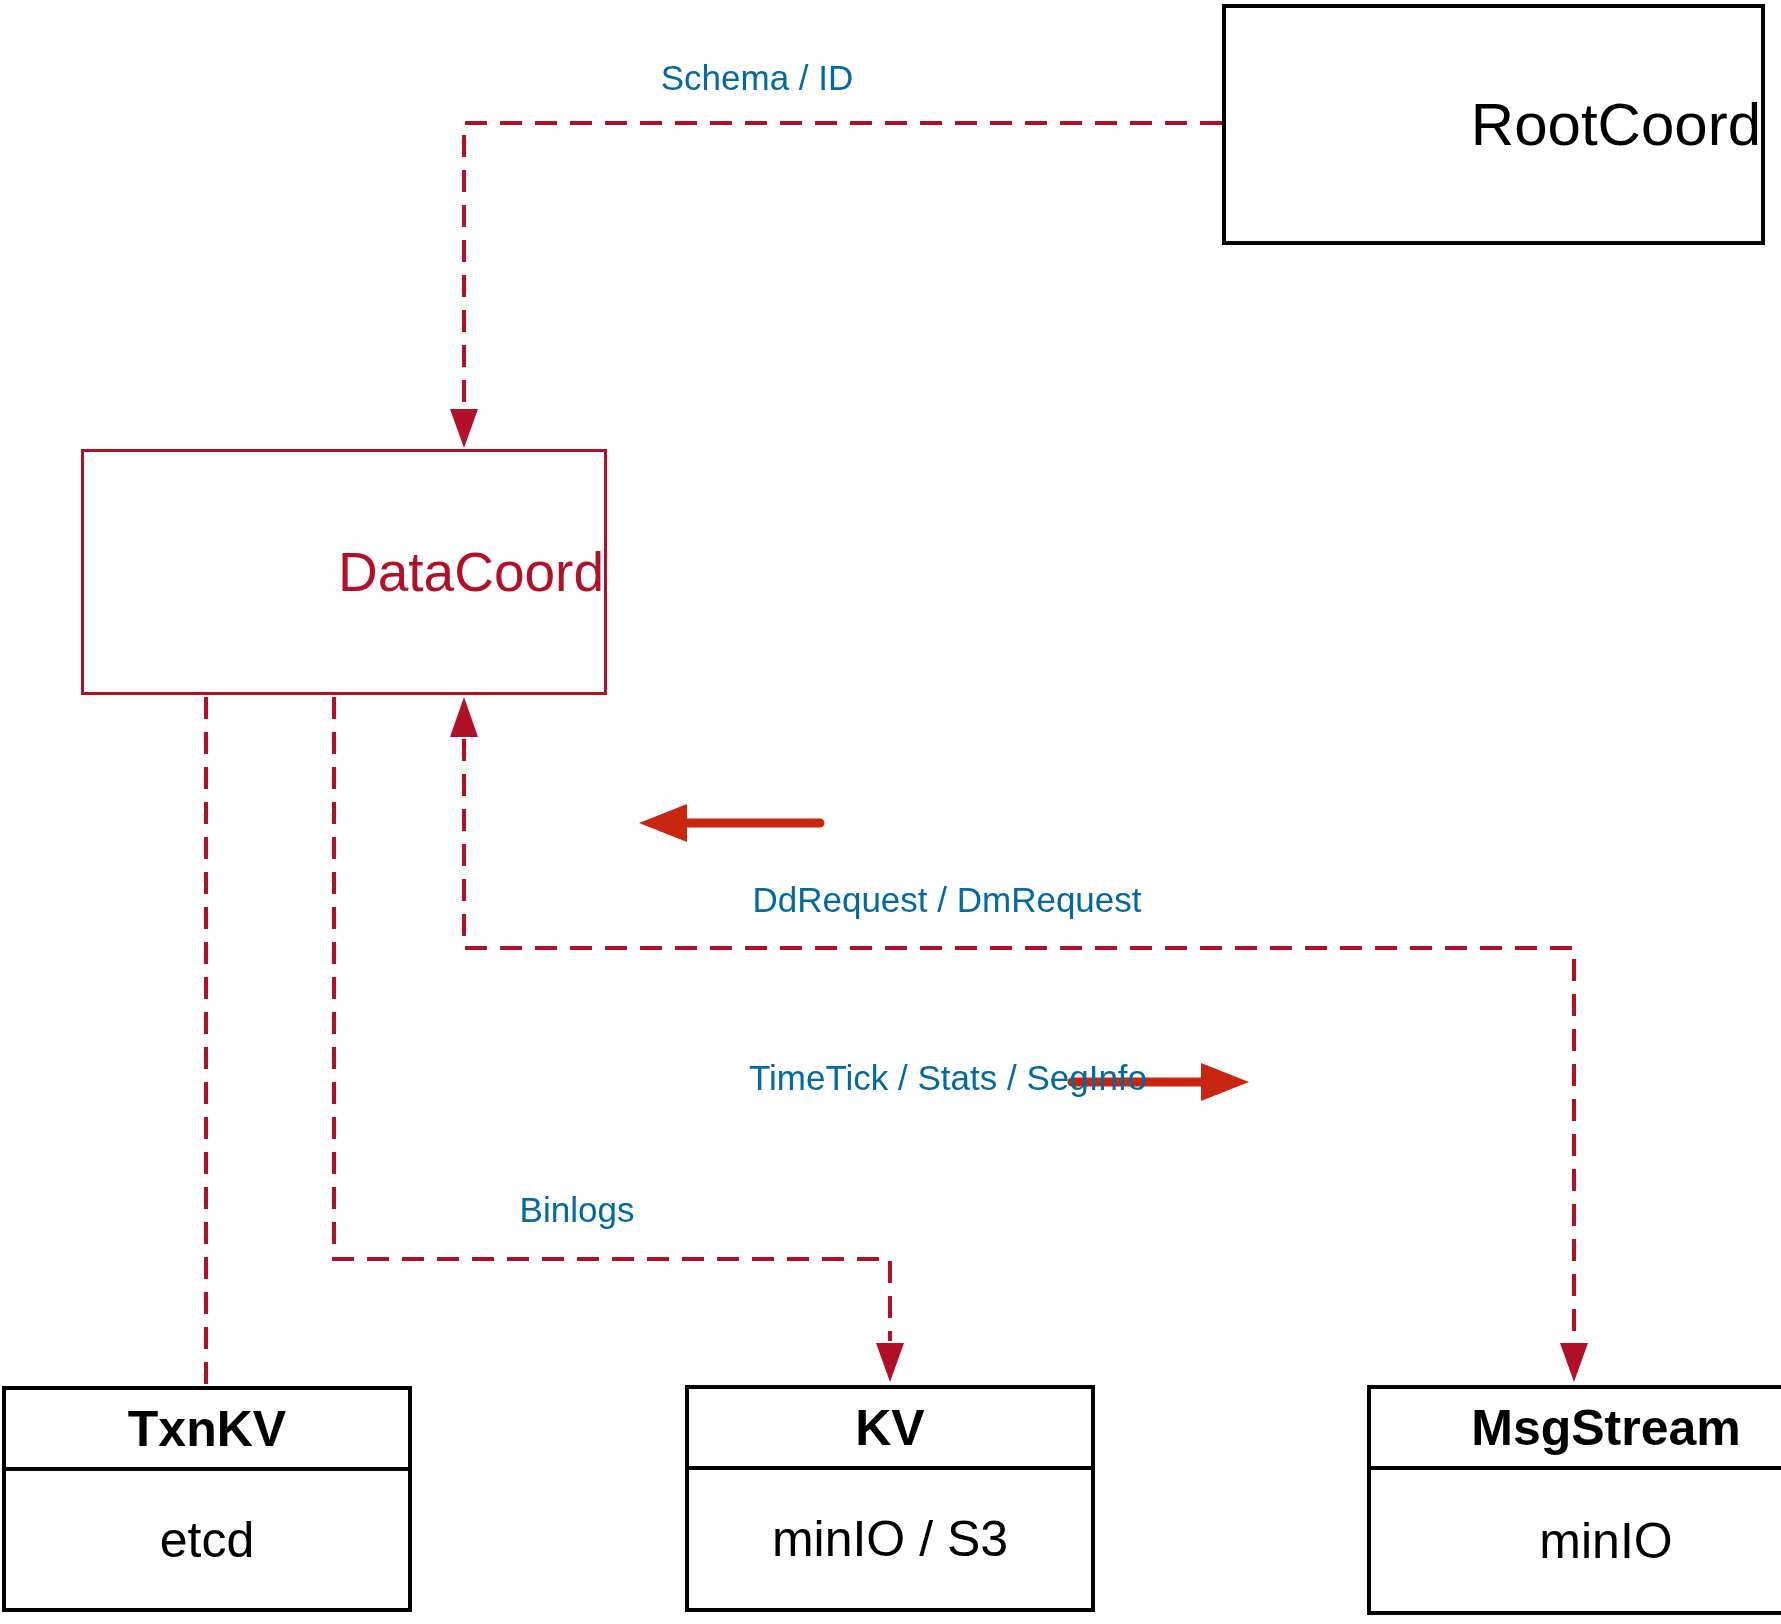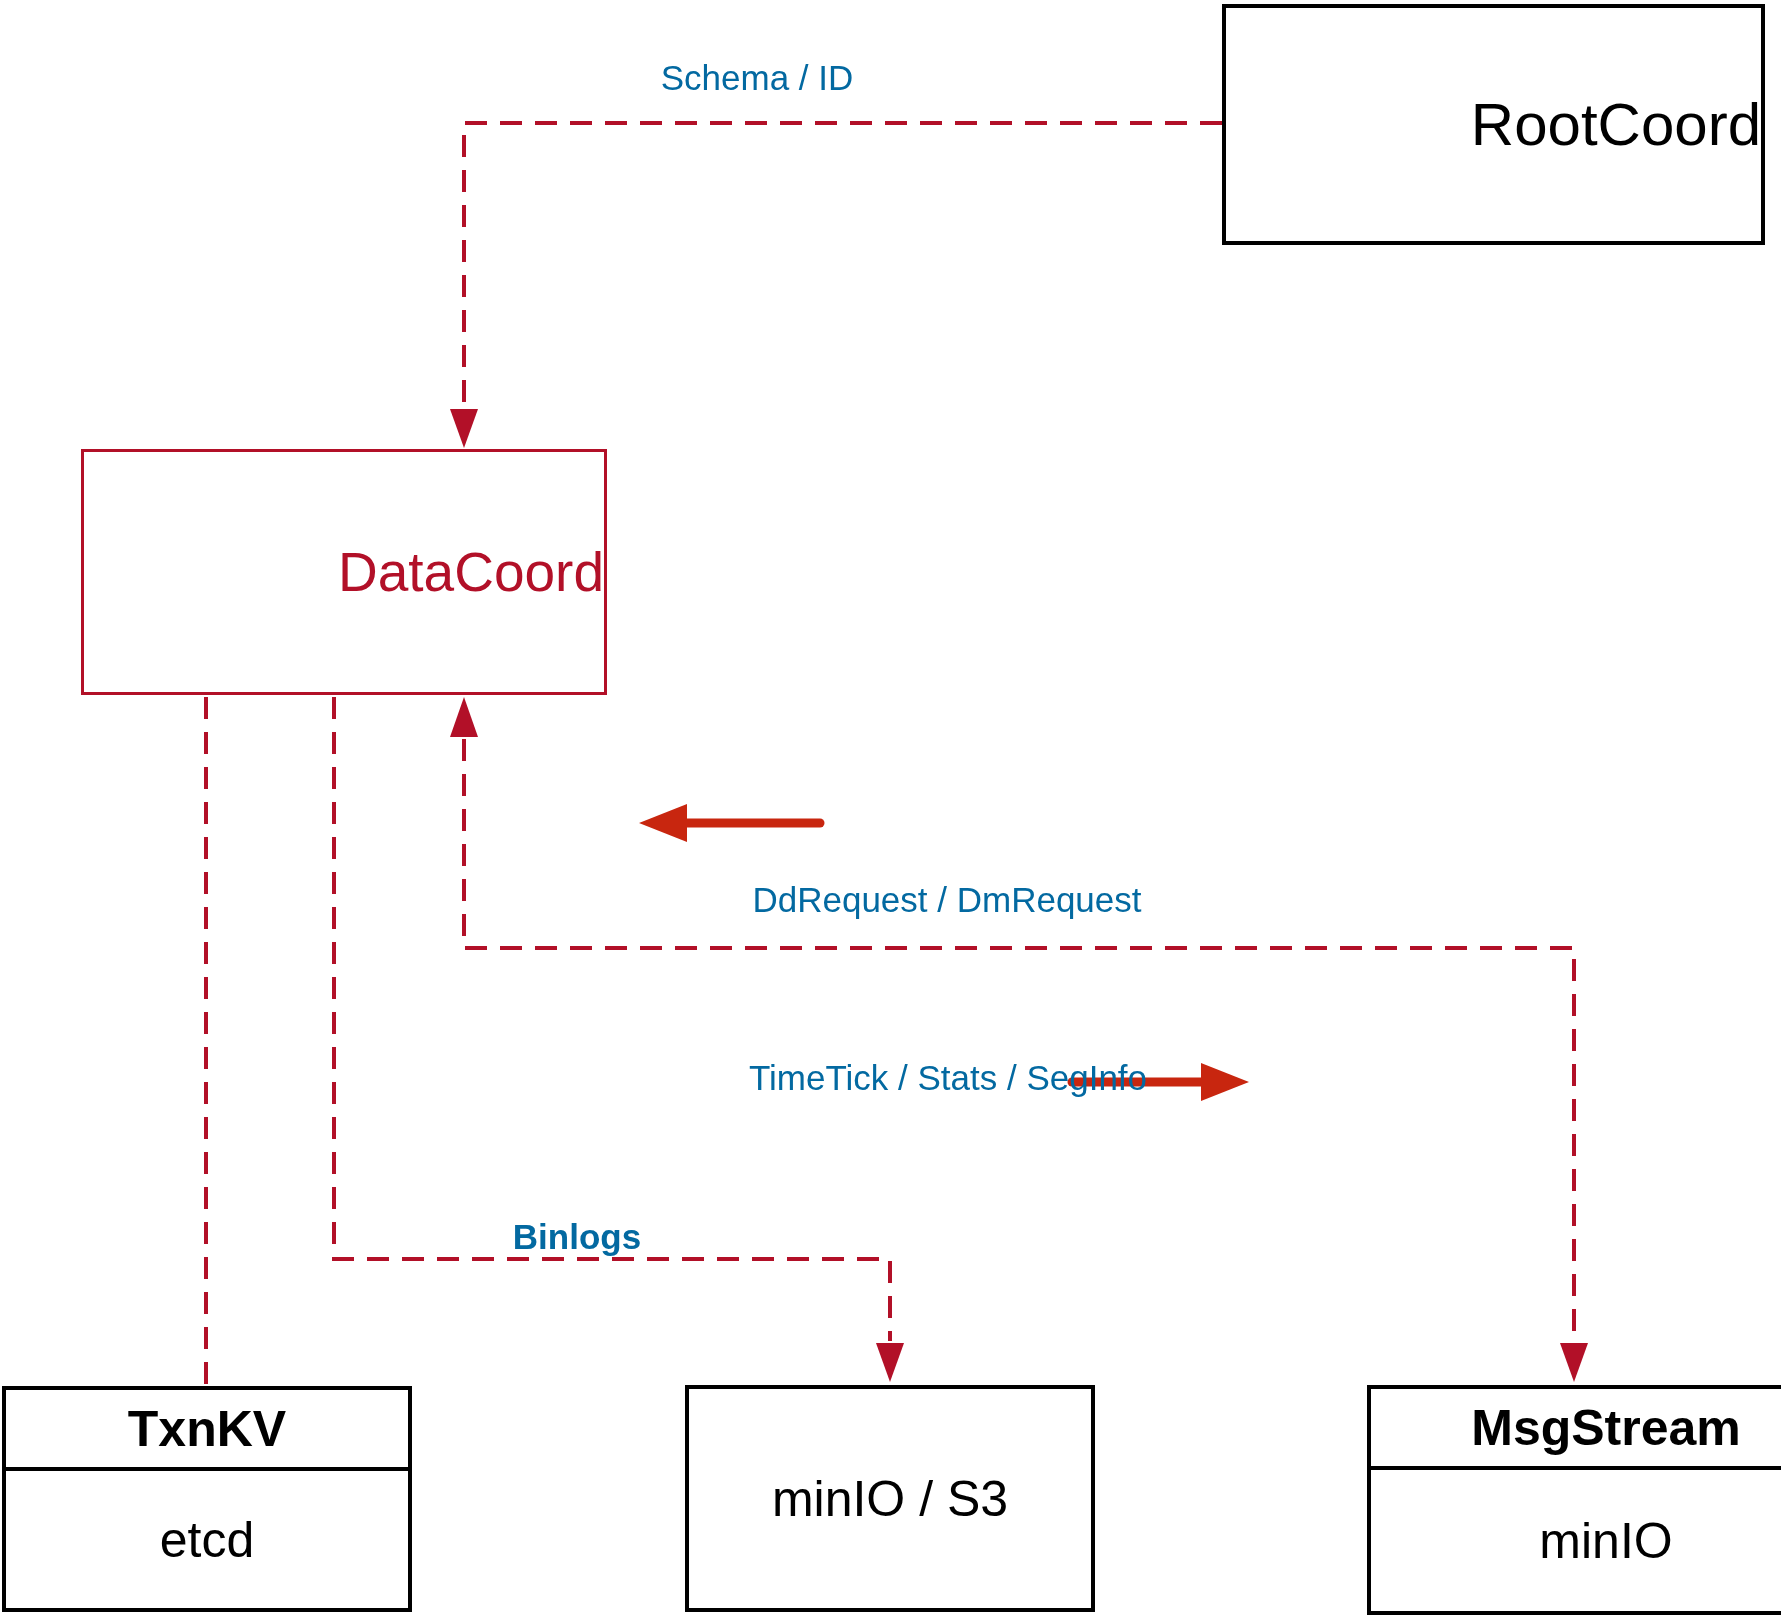--- a/index.html
+++ b/index.html
@@ -79,21 +79,21 @@
     position: absolute;
     font-size: 35px;
     line-height: 52px;
     white-space: nowrap;
     transform: translateX(-50%);
     color: #0369a1;
   }
   .lbl-schema   { left: 757px; top: 52px;  }
   .lbl-ddreq    { left: 947px; top: 874px; }
   .lbl-timetick { left: 948px; top: 1010px; margin-top: 42px; }
-  .lbl-binlogs  { left: 577px; top: 1211px; font-weight: bold; }
+  .lbl-binlogs  { left: 577px; top: 1184px; }
 </style>
 </head>
 <body>
 
 <div class="canvas">
 
   <svg class="wires" viewBox="0 0 1781 1624" xmlns="http://www.w3.org/2000/svg">
 
     <path class="wire" d="M 1222 123 L 464 123 L 464 407"></path>
     <polygon class="arrowhead" points="464,448 450,409 478,409"></polygon>
@@ -123,20 +123,21 @@
   </div>
 
   <div class="db-box box-txnkv">
     <div class="hd">TxnKV</div>
     <div class="bd">
       <span>etcd</span>
     </div>
   </div>
 
   <div class="db-box box-kv">
+    <div class="hd">KV</div>
     <div class="bd">
       <span>minIO / S3</span>
     </div>
   </div>
 
   <div class="db-box box-msg">
     <div class="hd">MsgStream</div>
     <div class="bd">
       <span>minIO</span>
     </div>

